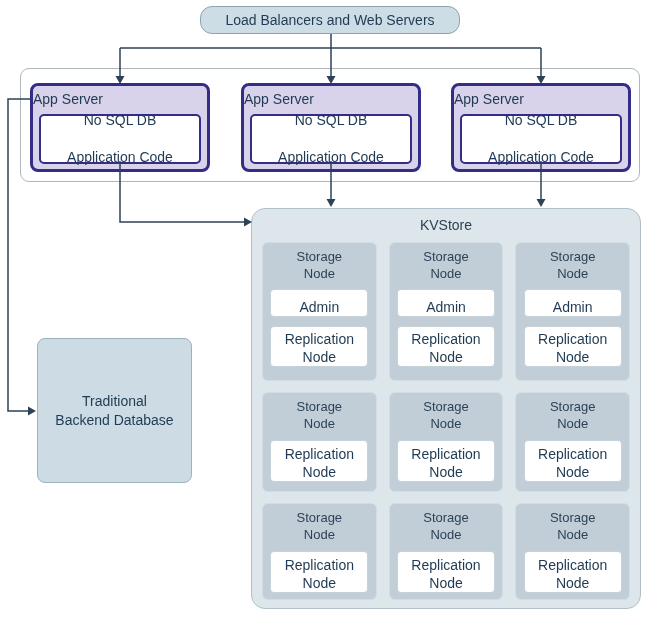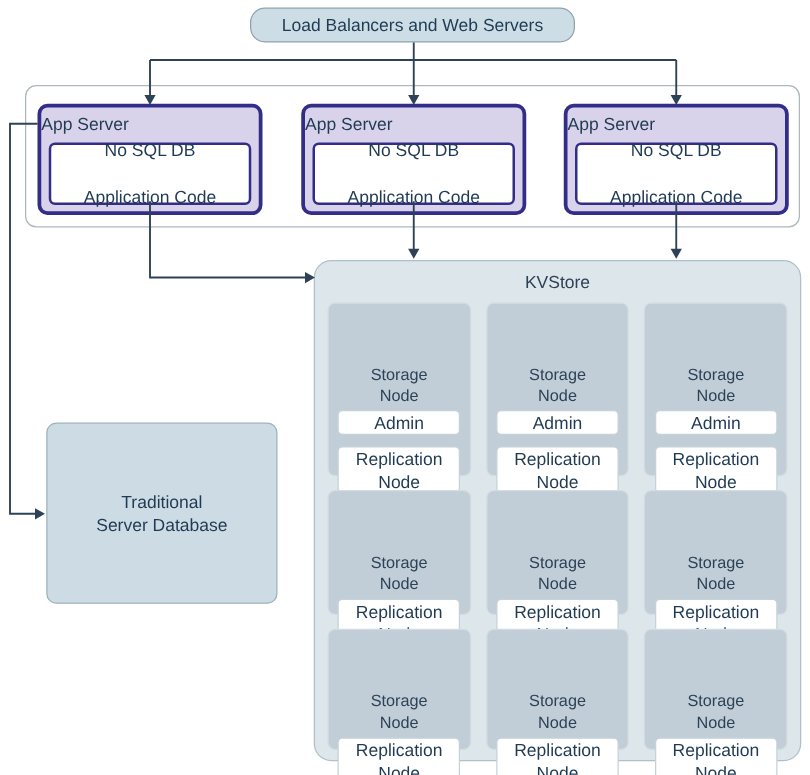--- a/index.html
+++ b/index.html
@@ -49,35 +49,35 @@
   .kv-row-1 .storage-node{height:139px;}
   .kv-row-2 .storage-node{height:100px;}
   .kv-row-3 .storage-node{height:97px;}
   .storage-node{
     flex:1;box-sizing:border-box;
     background:#c1ced7;border:1px solid #d3dce1;border-radius:6px;
     display:flex;flex-direction:column;align-items:center;
   }
   .sn-label{
     padding-top:5px;height:38px;text-align:center;
-    font-size:13px;line-height:17px;color:#2e4257;margin-top:43px;
+    font-size:13px;line-height:17px;color:#2e4257;
   }
   .white-chip{
     box-sizing:border-box;width:98px;background:#ffffff;
     border:1px solid #c6d2d8;border-radius:4px;
     display:flex;flex-direction:column;align-items:center;justify-content:flex-end;
     font-size:14px;line-height:18px;text-align:center;
   }
   .chip-admin{height:28px;margin-top:3px;}
   .chip-repl{height:41px;margin-top:9px;}
   .kv-row-2 .chip-repl,.kv-row-3 .chip-repl{height:42px;margin-top:4px;}
 
   
   .backend-db{
-    left:37px;top:338px;width:185px;height:145px;
+    left:37px;top:338px;width:155px;height:145px;
     background:#cddce4;border:1px solid #9cb2bc;border-radius:8px;
     display:flex;flex-direction:column;align-items:center;justify-content:center;
     font-size:14px;line-height:19px;text-align:center;
   }
 
   
   .connectors{position:absolute;left:0;top:0;z-index:10;pointer-events:none;}
 </style>
 </head>
 <body>
@@ -222,21 +222,21 @@
             <span>Node</span>
           </div>
         </div>
       </div>
 
     </div>
   </div>
 
   <div class="box backend-db">
     <span>Traditional</span>
-    <span>Server Database</span>
+    <span>Backend Database</span>
   </div>
 
   <svg class="connectors" width="648" height="620" viewBox="0 0 648 620">
     <g stroke="#2d4256" stroke-width="1.5" fill="none">
 
       <path d="M331 34 V48"></path>
       <path d="M120 48 H541"></path>
       <path d="M120 48 V77"></path>
       <path d="M331 48 V77"></path>
       <path d="M541 48 V77"></path>

